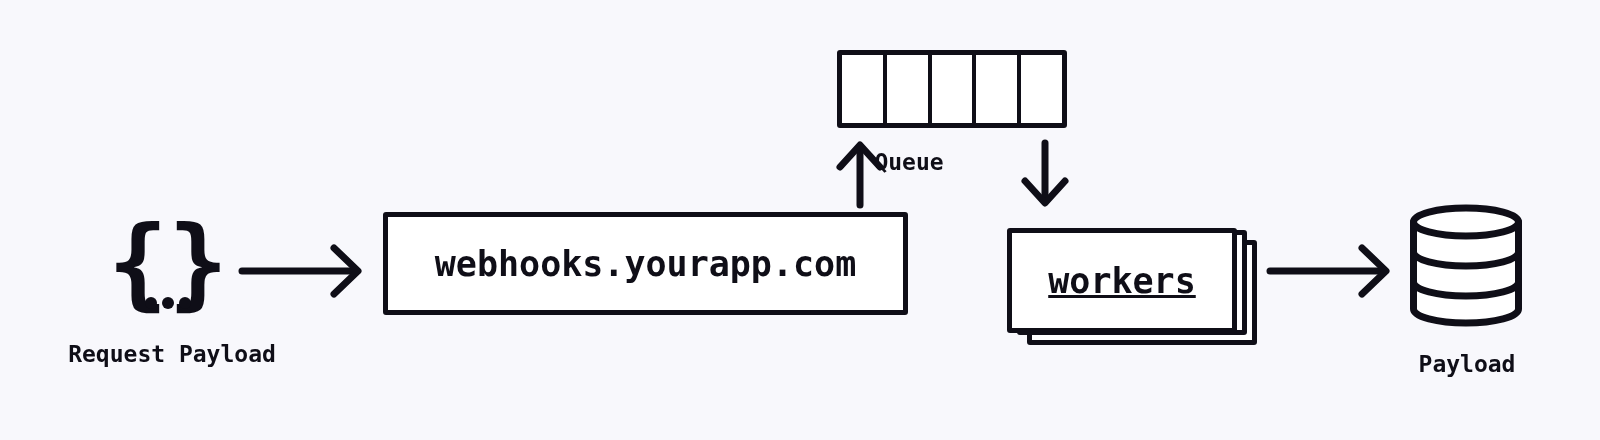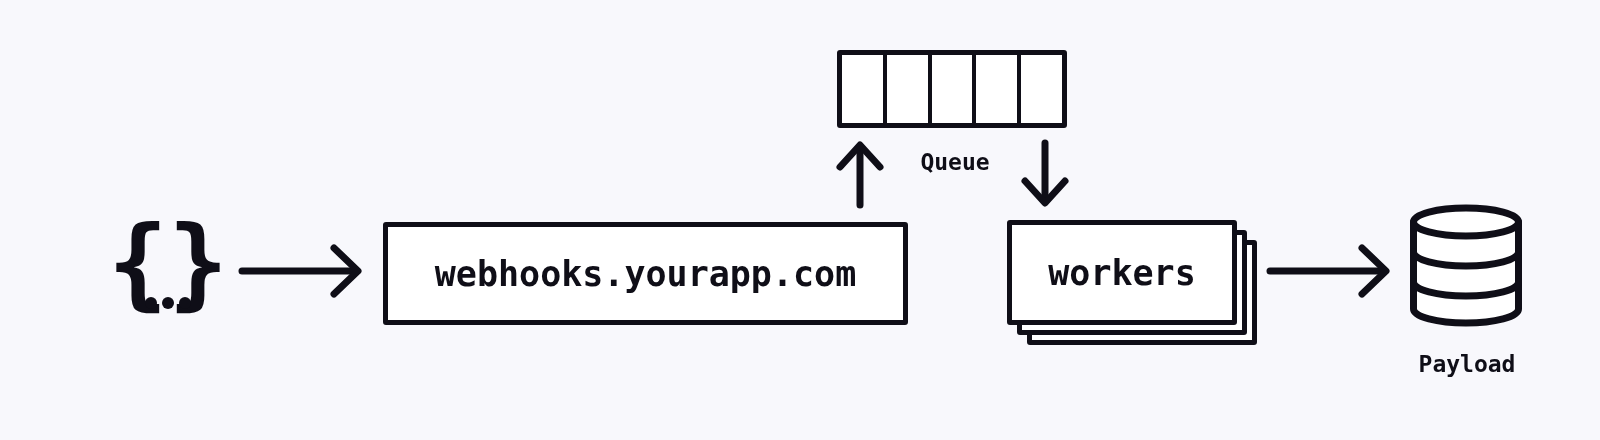--- a/index.html
+++ b/index.html
@@ -33,54 +33,54 @@
     width: 12px; height: 12px; border-radius: 50%;
     background: var(--ink); display: block;
   }
 
   
   .caption {
     font-size: 23px; font-weight: bold; text-align: center;
     white-space: nowrap;
   }
   .label-payload  { left: 62px;  top: 341px; width: 220px; }
-  .label-queue    { left: 895px; top: 149px; width: 120px; }
+  .label-queue    { left: 849px; top: 149px; width: 120px; }
   .label-database { left: 1403px; top: 351px; width: 128px; }
 
   
   .node {
     background: var(--node-bg);
     border: 5px solid var(--ink);
     border-radius: 3px;
     display: flex; align-items: center; justify-content: center;
   }
   .node-text { font-size: 35px; font-weight: bold; white-space: nowrap; }
 
-  .webhooks-box { left: 383px; top: 222px; width: 525px; height: 103px; }
+  .webhooks-box { left: 383px; top: 212px; width: 525px; height: 103px; }
 
   
   .queue-box {
     left: 837px; top: 50px; width: 230px; height: 78px;
     background: var(--node-bg);
     border: 5px solid var(--ink); border-radius: 3px;
     display: flex;
   }
   .queue-cell { flex: 1 1 0; border-right: 4px solid var(--ink); }
   .queue-cell:last-child { border-right: none; }
 
   
   .workers-stack { left: 1007px; top: 220px; width: 252px; height: 127px; }
   .stack-layer {
     position: absolute; width: 230px; height: 105px;
     background: var(--node-bg);
     border: 5px solid var(--ink); border-radius: 3px;
   }
   .layer-3 { left: 20px; top: 20px; }
   .layer-2 { left: 10px; top: 10px; }
-  .layer-main { left: 0; top: 0; display: flex; align-items: center; justify-content: center; }
+  .layer-main { left: 0; top: 8px; display: flex; align-items: center; justify-content: center; text-decoration: underline; }
 
   
   svg { display: block; }
   .arrow-1 { left: 238px;  top: 239px; }
   .arrow-3 { left: 1266px; top: 239px; }
   .arrow-up   { left: 833px;  top: 139px; }
   .arrow-down { left: 1018px; top: 139px; }
   .db-icon { left: 1410px; top: 204px; }
 </style>
 </head>
@@ -90,20 +90,21 @@
 
   <div class="abs payload-icon">
     <span class="brace">{</span>
     <span class="brace">}</span>
     <span class="payload-dots">
         <i></i>
         <i></i>
         <i></i>
       </span>
   </div>
+  <div class="abs caption label-payload">Request Payload</div>
 
   <div class="abs arrow-1">
     <svg width="130" height="64" viewBox="0 0 130 64" fill="none" stroke="var(--ink)" stroke-width="7" stroke-linecap="round" stroke-linejoin="round">
       <path d="M4 32 H118"></path>
         <path d="M96 9 L120 32 L96 55"></path>
     </svg>
   </div>
 
   <div class="abs node webhooks-box">
     <span class="node-text">webhooks.yourapp.com</span>

